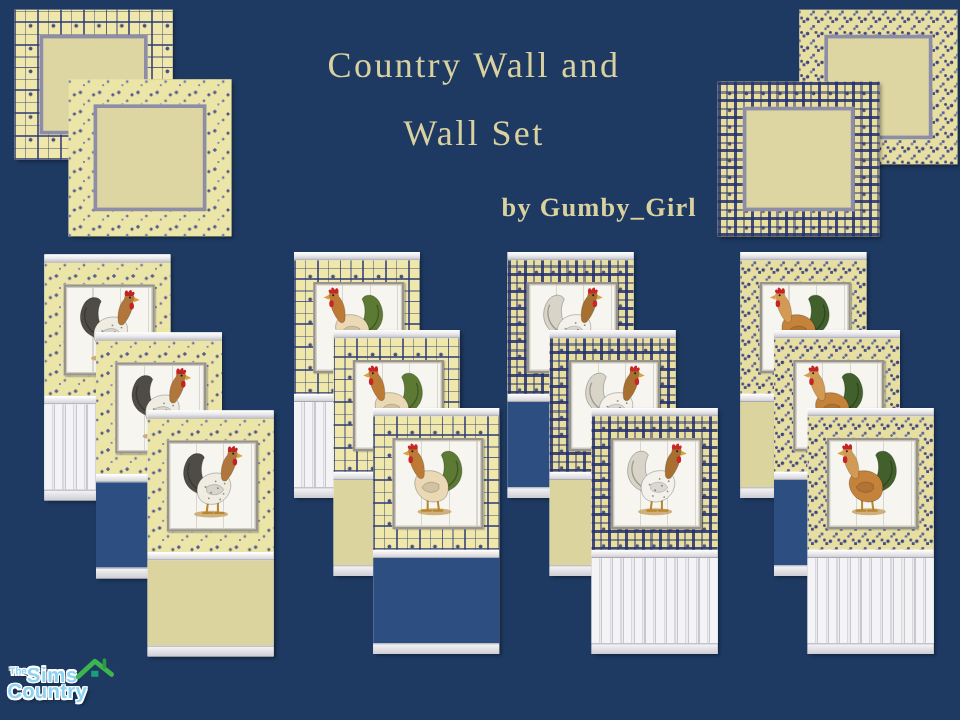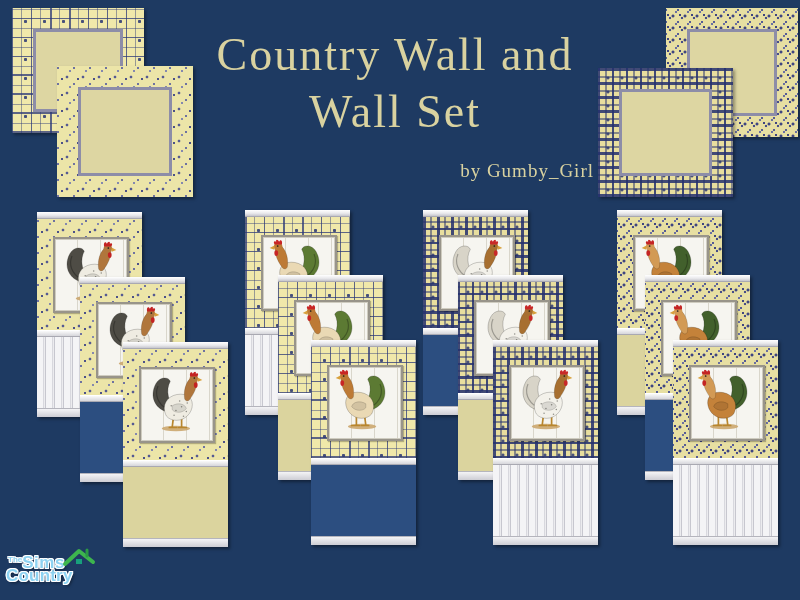--- a/index.html
+++ b/index.html
@@ -6,26 +6,26 @@
   body{font-family:"Liberation Sans",sans-serif;}
   #stage{
     position:relative;width:800px;height:600px;overflow:hidden;
     background:var(--bg,#1e3a62);
   }
   
   .title{
     position:absolute;left:135px;top:26px;width:520px;
     text-align:center;color:var(--title-text,#d9d2a0);
     font-family:"Liberation Serif",serif;
-    font-size:46px;line-height:57px;letter-spacing:2px;font-weight:400;
+    font-size:30px;line-height:57px;letter-spacing:2px;font-weight:400;
   }
   .byline{
-    position:absolute;left:418px;top:160px;width:176px;text-align:right;
+    position:absolute;left:418px;top:160px;width:176px;text-align:left;
     color:var(--title-text,#d9d2a0);
-    font-family:"Liberation Serif",serif;font-size:19px;letter-spacing:1px;
+    font-family:"Liberation Serif",serif;font-size:22px;letter-spacing:1px;font-weight:bold;
   }
   
   .tile{position:absolute;box-shadow:2px 2px 3px rgba(0,0,0,.35);}
   .tile-1{left:12px;top:8px;width:132px;height:125px;z-index:1;}
   .tile-2{left:57px;top:66px;width:136px;height:131px;z-index:2;}
   .tile-3{left:666px;top:8px;width:132px;height:129px;z-index:1;}
   .tile-4{left:598px;top:68px;width:135px;height:129px;z-index:2;}
   .tile-center{
     position:absolute;left:21px;right:21px;top:21px;bottom:21px;
     background:var(--tile-center,#ddd6a2);

